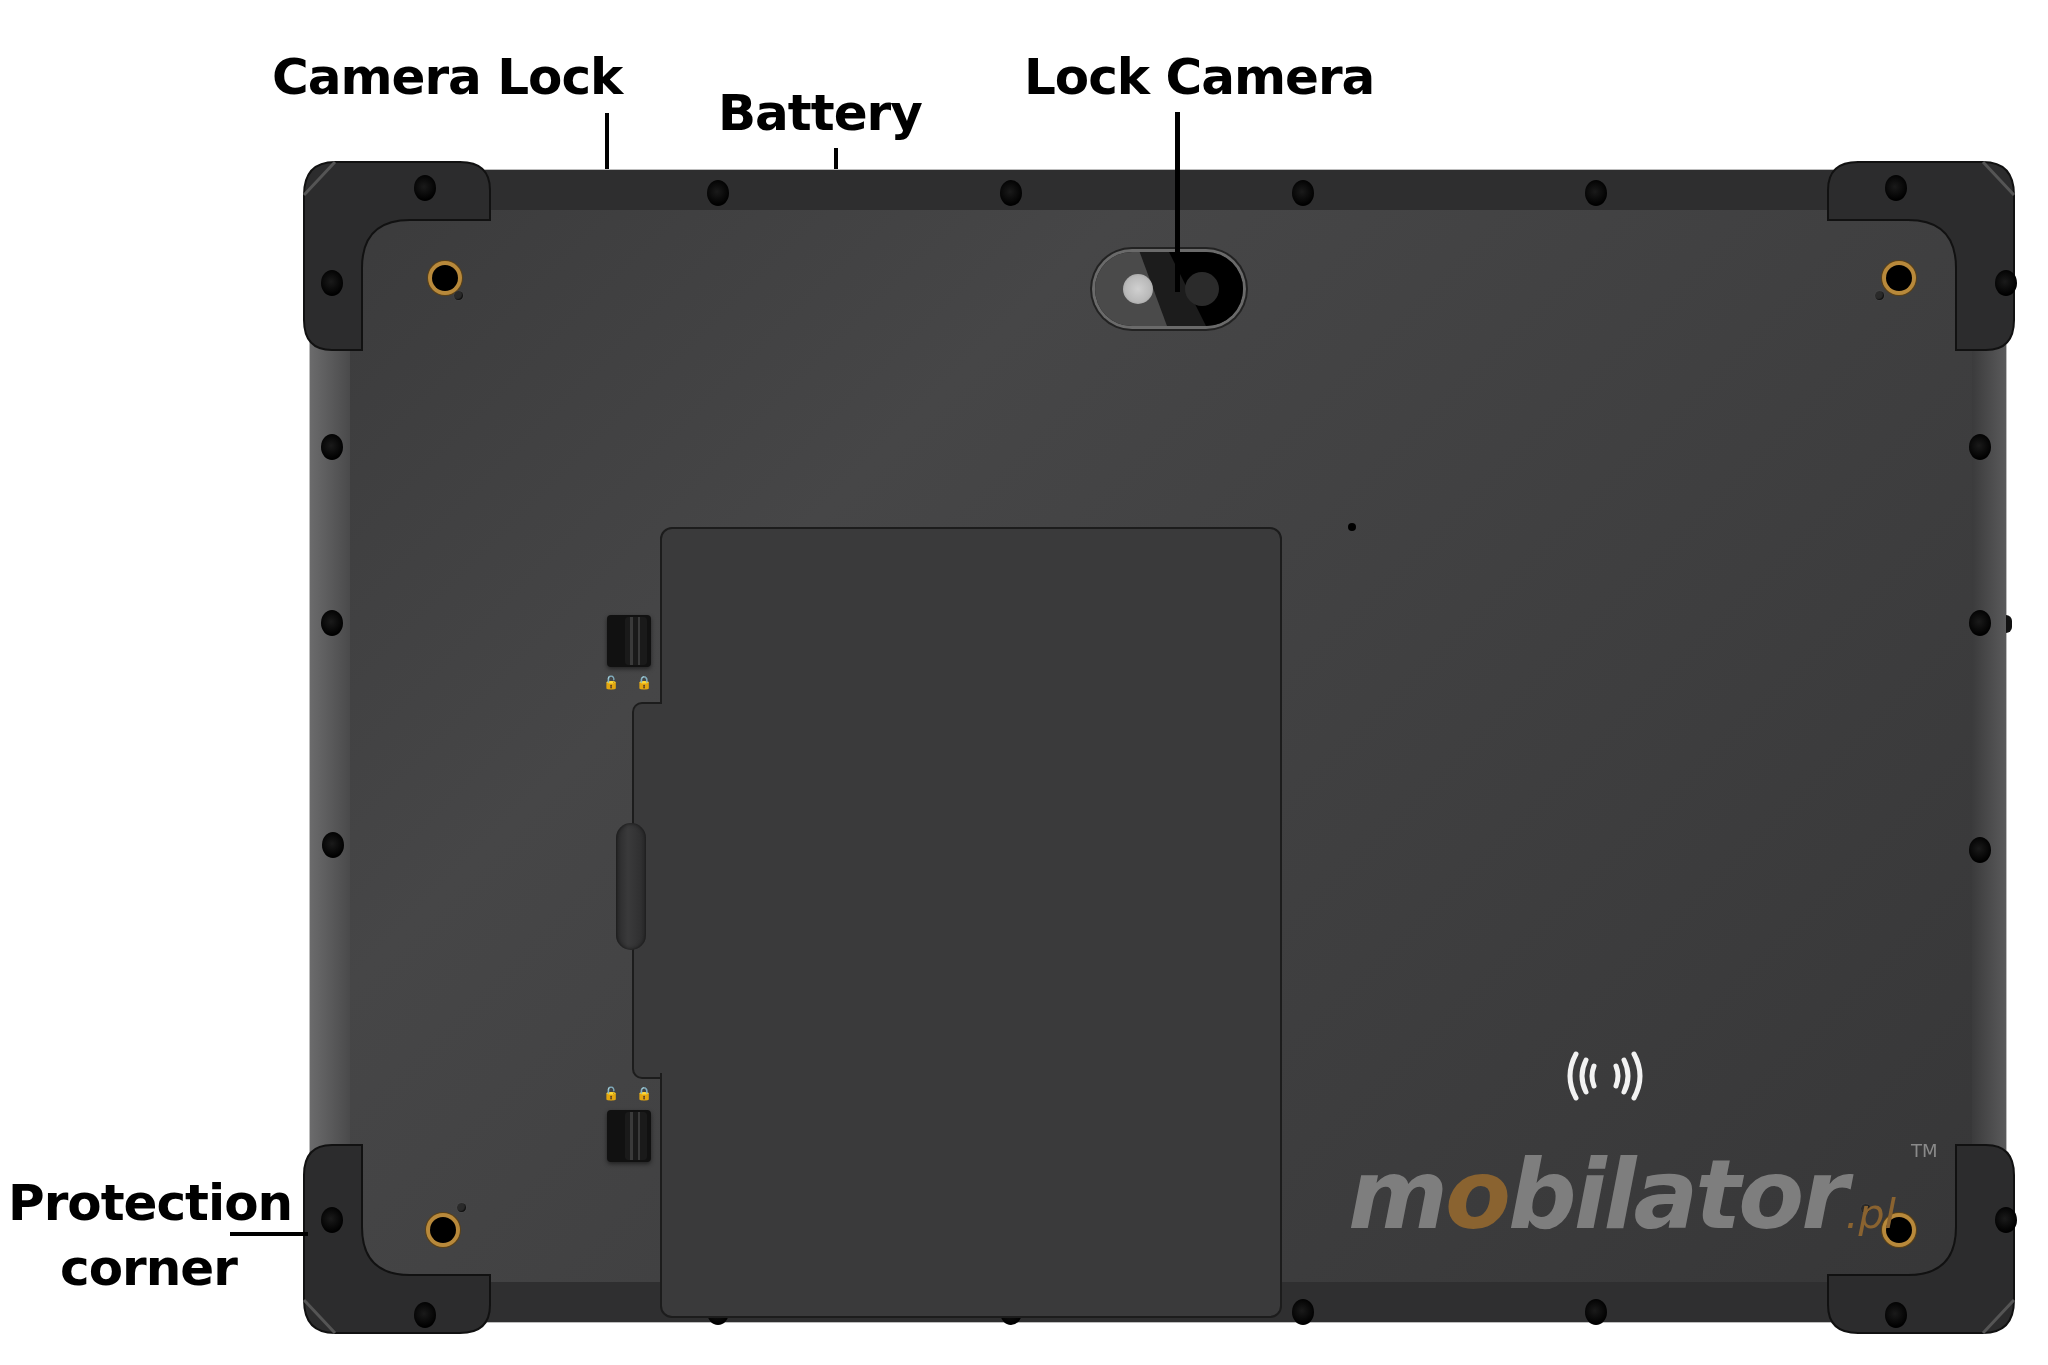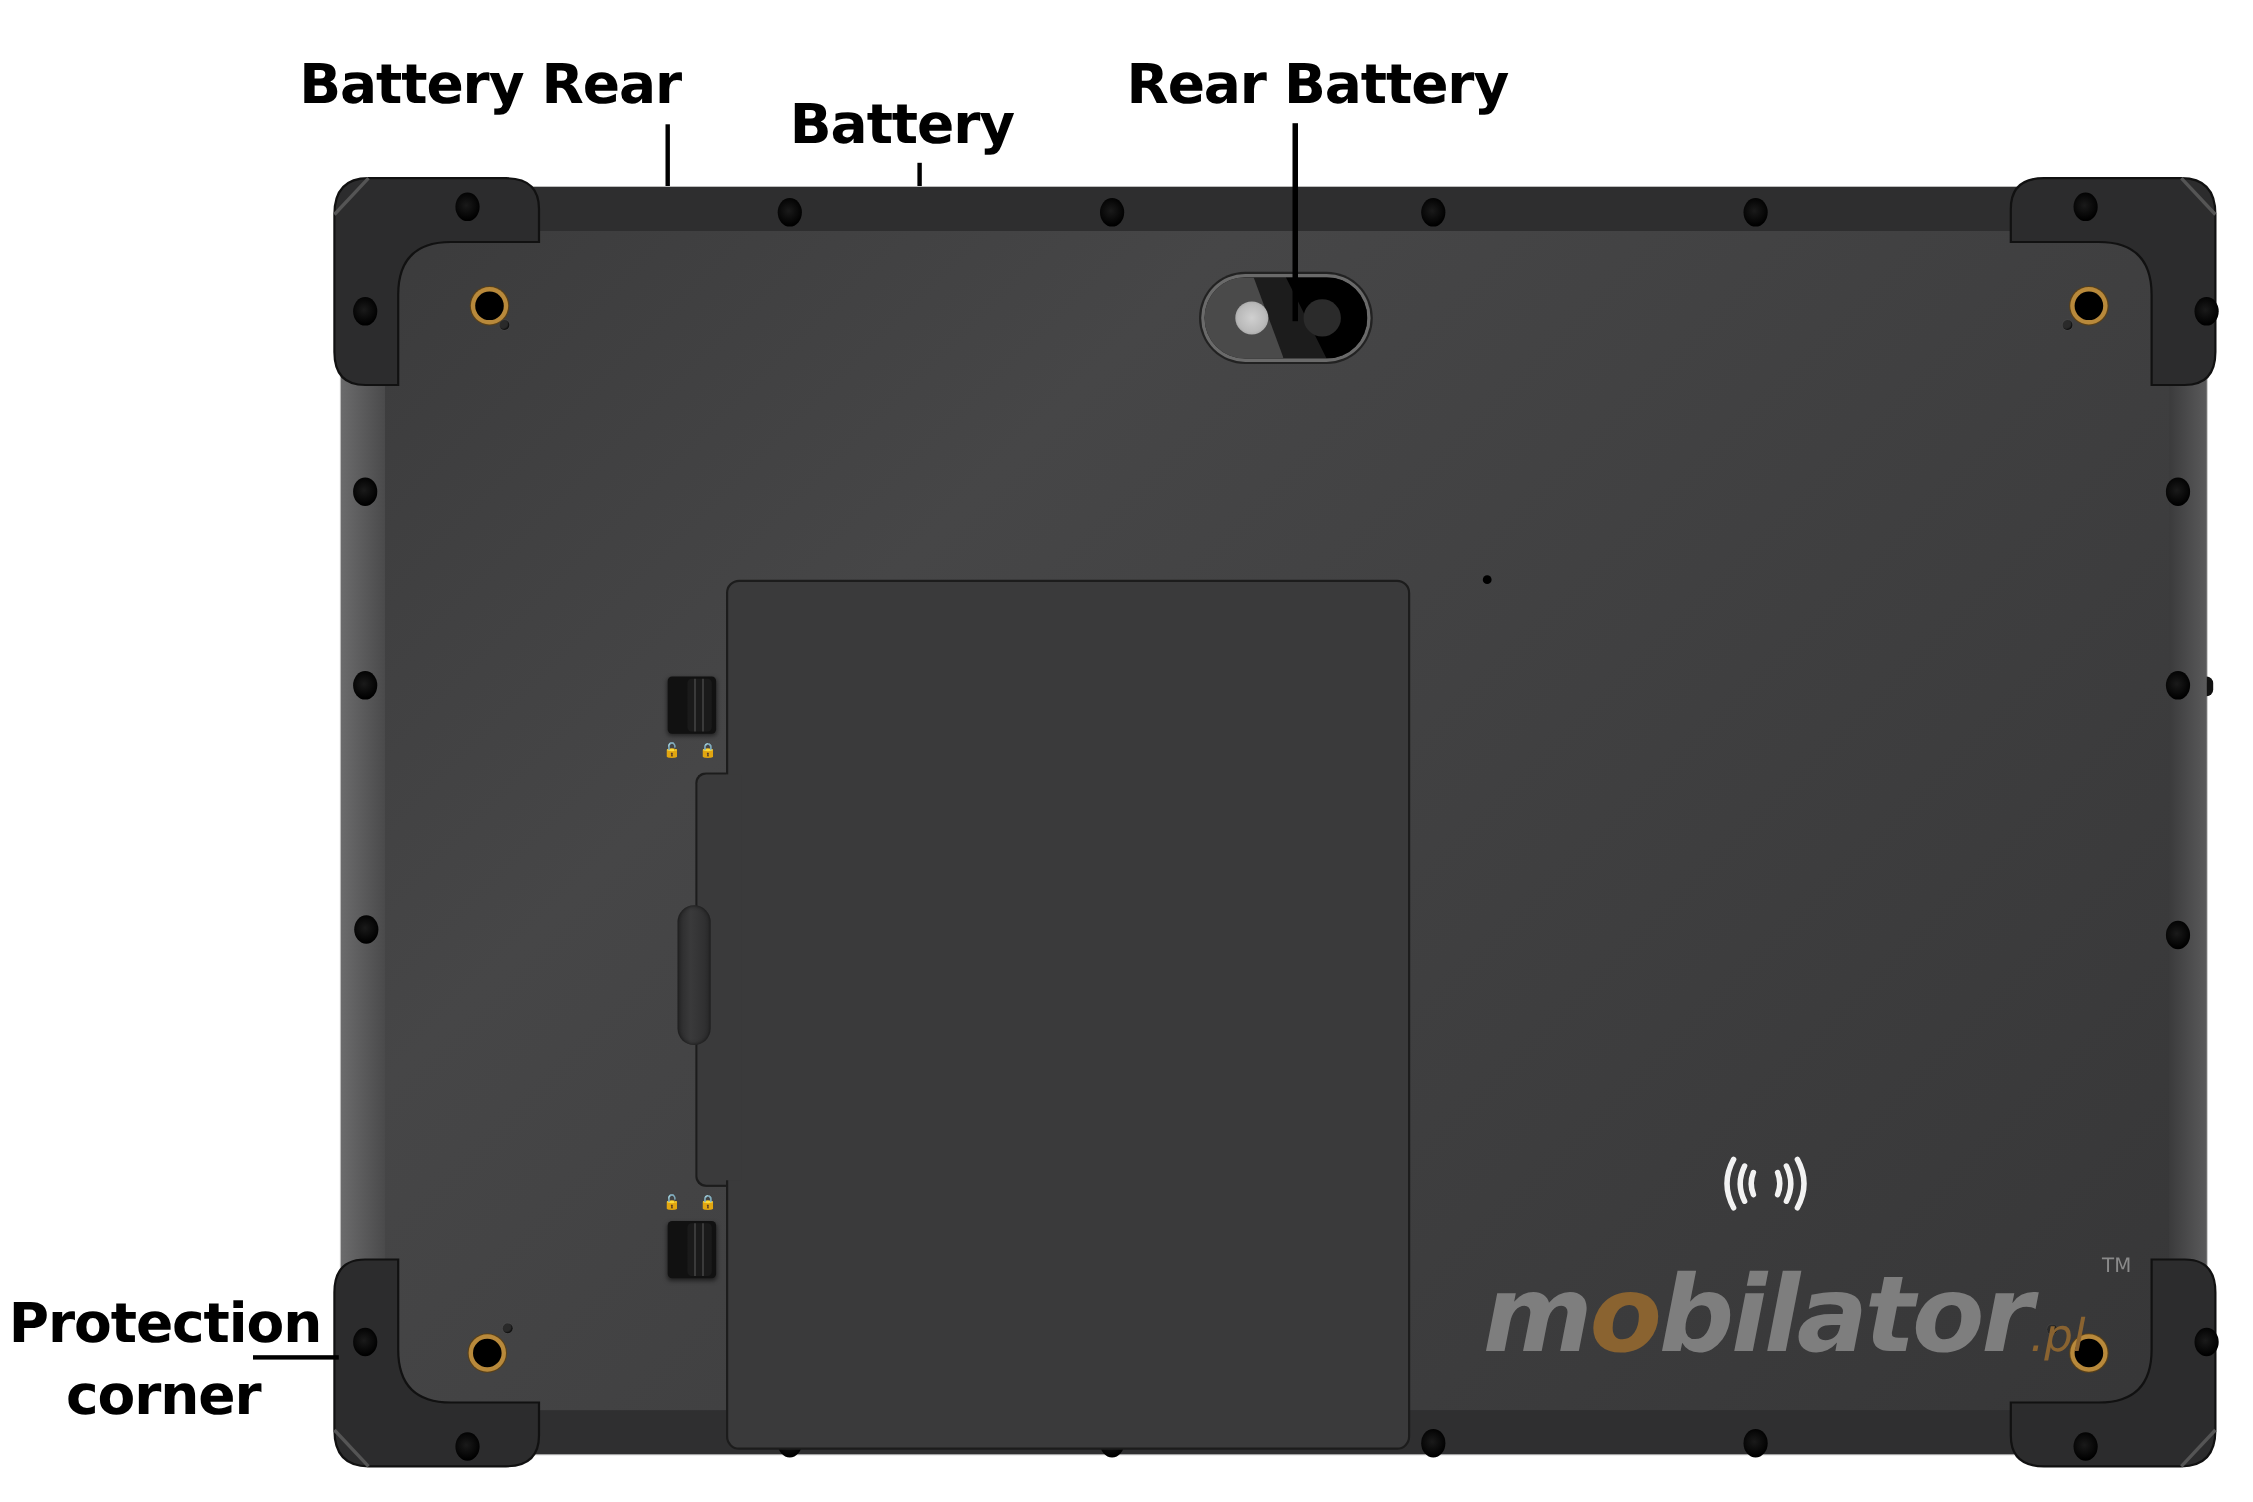--- a/index.html
+++ b/index.html
@@ -69,27 +69,27 @@
   .logo { position:absolute; left:1348px; top:1140px; height:110px; white-space:nowrap; }
   .logo-word { font-family:"DejaVu Sans", sans-serif; font-weight:bold; font-style:oblique;
                font-size:96px; color:#7e7e7e; letter-spacing:-3px; line-height:110px; }
   .logo-o { color:#8a6330; }
   .logo-tld { font-family:"DejaVu Sans", sans-serif; font-style:oblique; font-size:41px; color:#8a6330; }
   .logo-tm { position:absolute; left:563px; top:0; font-size:18px; color:#8a8a8a; font-family:"DejaVu Sans", sans-serif; }
 </style>
 </head>
 <body>
 
-<div class="label" style="left:272px;top:52px;">Battery Rear</div>
+<div class="label" style="left:272px;top:52px;">Camera Lock</div>
 <div class="leader" style="left:605px;top:113px;width:4px;height:540px;"></div>
 
 <div class="label" style="left:718px;top:88px;">Battery</div>
 <div class="leader" style="left:834px;top:148px;width:4px;height:450px;"></div>
 
-<div class="label" style="left:1024px;top:52px;">Rear Battery</div>
+<div class="label" style="left:1024px;top:52px;">Lock Camera</div>
 <div class="leader" style="left:1175px;top:112px;width:5px;height:180px;z-index:5;"></div>
 
 <div class="label" style="left:8px;top:1178px;text-align:center;">Protection</div>
 <div class="label" style="left:60px;top:1243px;">corner</div>
 <div class="leader" style="left:230px;top:1232px;width:78px;height:4px;z-index:5;"></div>
 
 <div class="body">
   <div class="bezel-top"></div>
   <div class="bezel-bottom"></div>
   <div class="bezel-left"></div>

